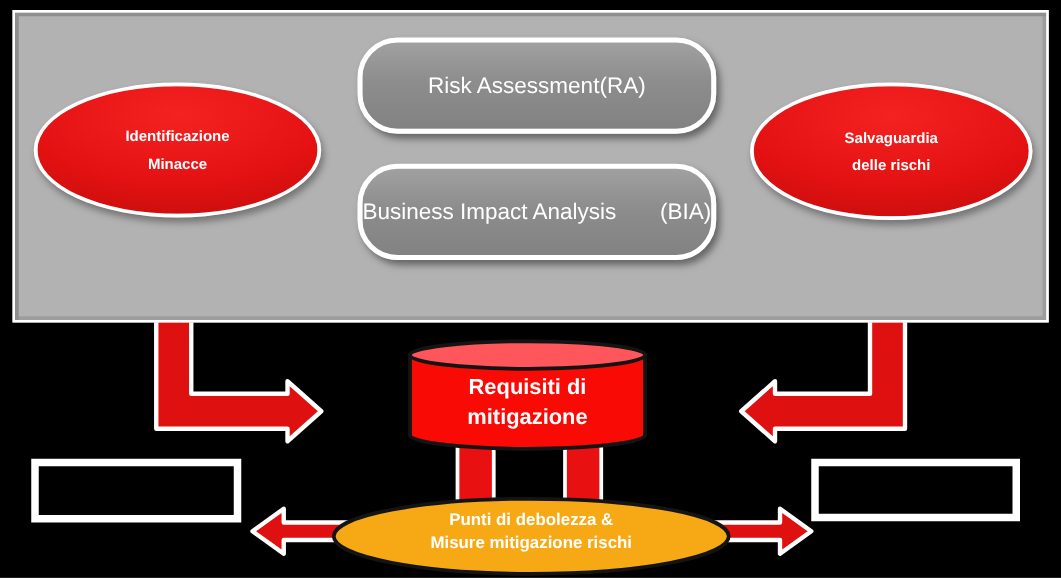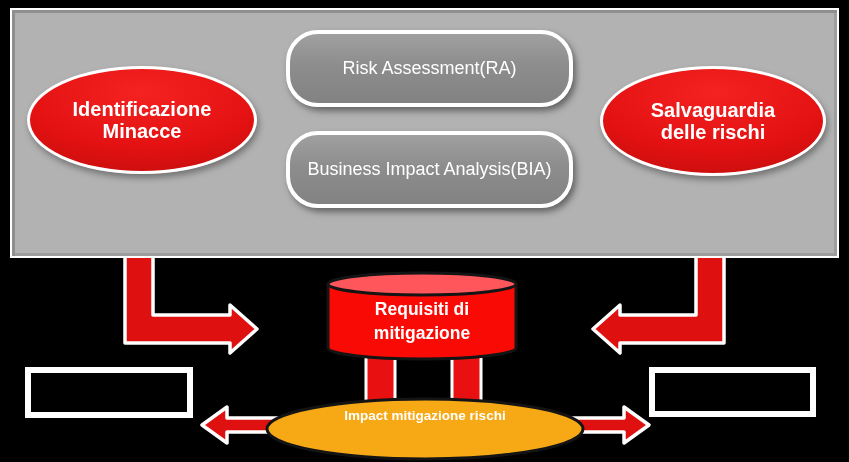--- a/index.html
+++ b/index.html
@@ -12,36 +12,36 @@
 
   .panel {
     position:absolute; left:10px; top:8px; width:829px; height:250px;
     box-sizing:border-box; background:#B2B2B2; border:2px solid #fff;
     box-shadow: inset 3px 3px 0 #8F8F8F, inset -3px -3px 0 #9D9D9D;
   }
 
   .red-ellipse {
     position:absolute; box-sizing:border-box; border:3px solid #fff; border-radius:50%;
     background: radial-gradient(ellipse 100% 100% at 50% 22%, #F52222 0%, #E31111 55%, #BB0C0C 100%);
-    color:#fff; font-weight:bold; font-size:20px; line-height:22px;
+    color:#fff; font-weight:bold; font-size:12px; line-height:22px;
     display:flex; flex-direction:column; align-items:center; justify-content:center;
     text-align:center; box-shadow: 2px 4px 6px rgba(0,0,0,0.35);
   }
   .red-ellipse.left  { left:27px;  top:66px; width:230px; height:108px; }
   .red-ellipse.right { left:600px; top:66px; width:226px; height:110px;text-align:right; }
 
   .gray-box {
     position:absolute; box-sizing:border-box; border:4px solid #fff; border-radius:32px;
     background: linear-gradient(180deg,#A0A0A0 0%, #8D8D8D 45%, #828282 100%);
     color:#fff; font-size:18px; line-height:25px;
     display:flex; flex-direction:row; align-items:center; justify-content:center;
     text-align:center; box-shadow: 3px 4px 6px rgba(75,75,75,0.75);
   }
   .gray-box.ra  { left:286px; top:30px;  width:287px; height:77px; }
-  .gray-box.bia { left:286px; top:131px; width:287px; height:77px; }
+  .gray-box.bia { left:286px; top:131px; width:287px; height:77px;justify-content:space-between; }
 
   .white-box {
     position:absolute; box-sizing:border-box; border:6px solid #fff; background:#000;
   }
   .white-box.left  { left:25px;  top:367px; width:168px; height:51px; }
   .white-box.right { left:649px; top:367px; width:167px; height:50px; }
 
   .cyl-text {
     position:absolute; left:329px; top:297px; width:186px; text-align:center;
     color:#ffffff; font-weight:bold; font-size:17.5px; line-height:24px;
@@ -96,19 +96,20 @@
     <span class="line">Salvaguardia</span>
     <span class="line">delle rischi</span>
   </div>
 
   <div class="cyl-text">
     <span class="line">Requisiti di</span>
     <span class="line">mitigazione</span>
   </div>
 
   <div class="orange-text">
-    <span class="line">Impact mitigazione rischi</span>
+    <span class="line">Punti di debolezza &amp;</span>
+    <span class="line">Misure mitigazione rischi</span>
   </div>
 
   <div class="white-box left"></div>
   <div class="white-box right"></div>
 
 </div>
 
 </body></html>

